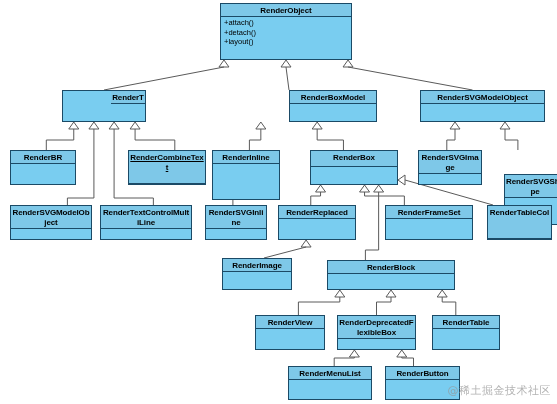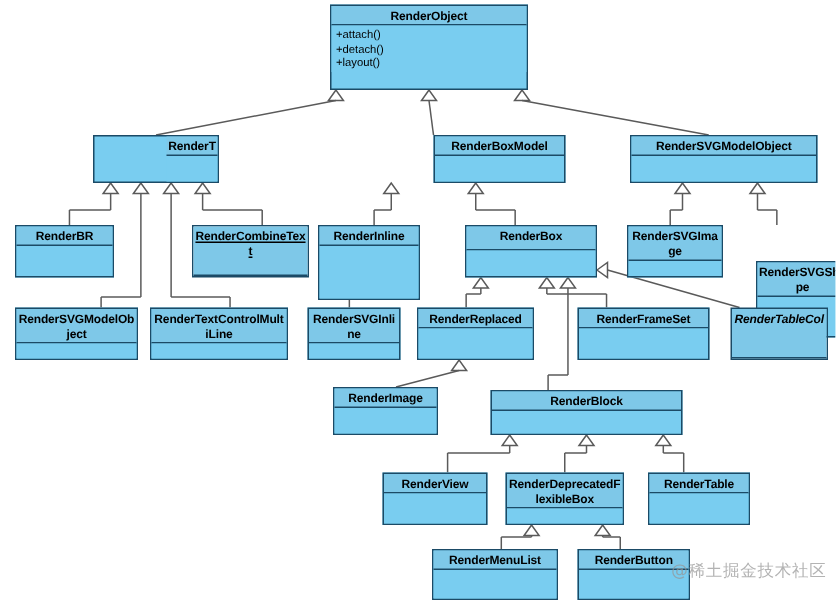--- a/index.html
+++ b/index.html
@@ -62,21 +62,21 @@
     font-size: 7.5px;
     line-height: 9.5px;
     text-align: left;
   }
   .op {
     white-space: nowrap;
   }
   .watermark {
     position: absolute;
     right: 6px;
-    bottom: 16px;
+    bottom: 6px;
     color: rgba(150,150,150,0.72);
     font-size: 11px;
     letter-spacing: 0.5px;
     z-index: 5;
     font-family: "DejaVu Sans", sans-serif;
     white-space: nowrap;
     margin-top: 20px;
   }
 </style>
 </head>
@@ -222,21 +222,21 @@
       </div>
       <div class="node" style="left: 278px; top: 205px; width: 78px; height: 35px;">
         <div class="node-title" style="height: 13px;">RenderReplaced</div>
         <div class="node-body"></div>
       </div>
       <div class="node" style="left: 385px; top: 205px; width: 88px; height: 35px;">
         <div class="node-title" style="height: 13px;">RenderFrameSet</div>
         <div class="node-body"></div>
       </div>
       <div class="node" style="left: 487px; top: 205px; width: 65px; height: 35px;">
-        <div class="node-title" style="height: 36px; font-style: italic;">RenderTableCol</div>
+        <div class="node-title" style="height: 36px;">RenderTableCol</div>
         <div class="node-body"></div>
       </div>
       <div class="node" style="left: 222px; top: 258px; width: 70px; height: 32px;">
         <div class="node-title" style="height: 13px;">RenderImage</div>
         <div class="node-body"></div>
       </div>
       <div class="node" style="left: 327px; top: 260px; width: 128px; height: 30px;">
         <div class="node-title" style="height: 13px;">RenderBlock</div>
         <div class="node-body"></div>
       </div>

